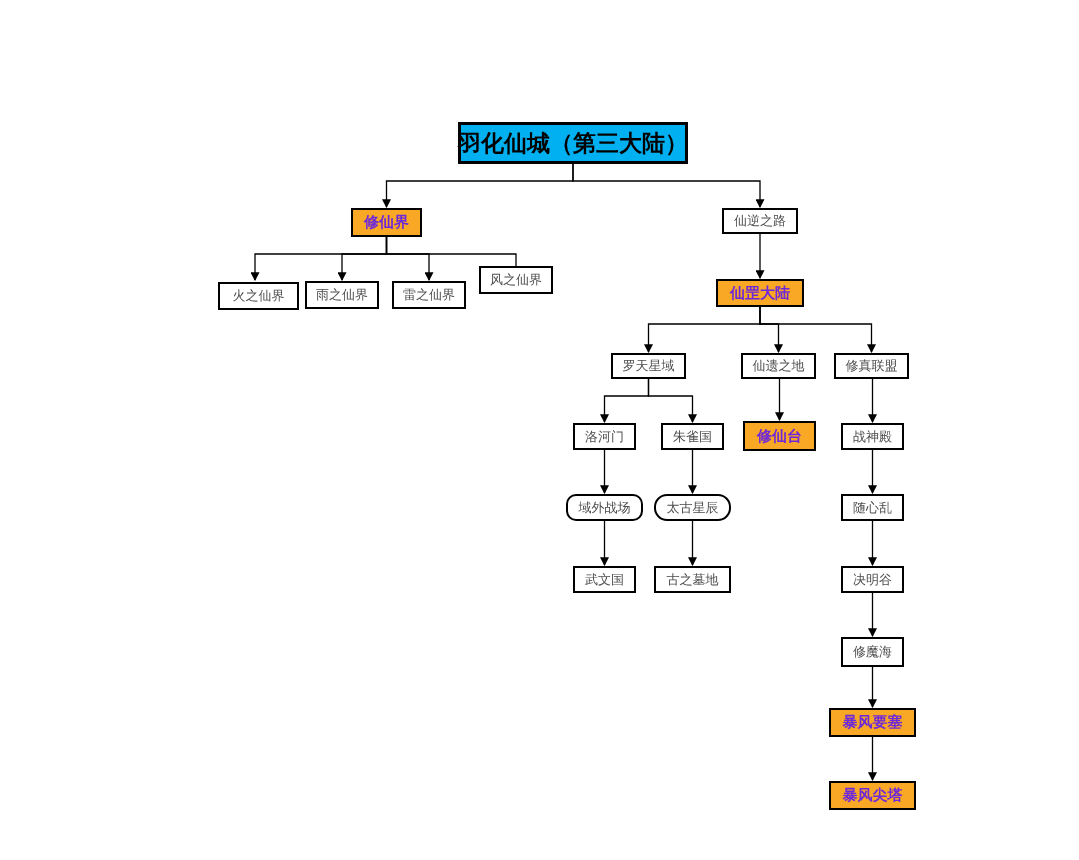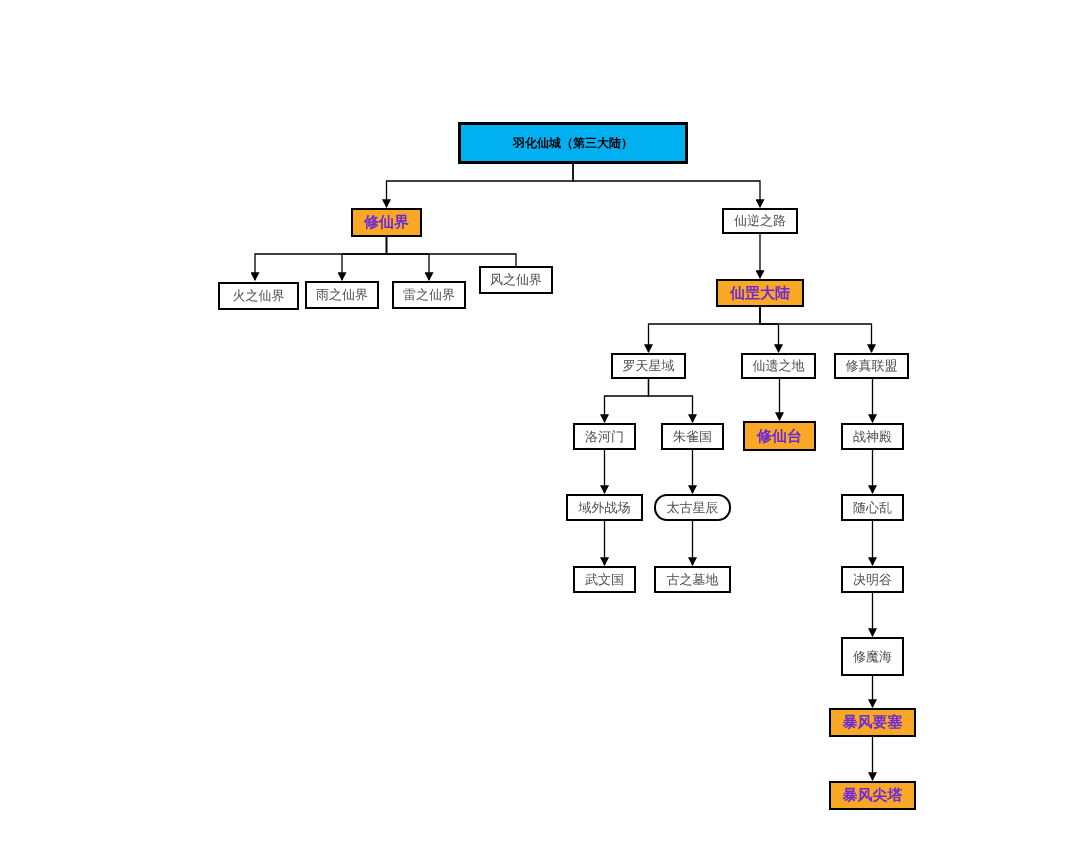--- a/index.html
+++ b/index.html
@@ -44,21 +44,21 @@
   .node.highlight {
     background: var(--highlight-fill, #f9a825);
     font-weight: bold;
     font-size: 15px;
     color: #6d28d9;
   }
   .node.root {
     background: var(--root-fill, #00b0f0);
     border-width: 3px;
     font-weight: bold;
-    font-size: 12px;
+    font-size: 23px;
     color: #000000;
   }
 </style>
 </head>
 <body>
 
 <div class="canvas">
   <svg class="edges" id="edges" viewBox="0 0 1079 860">
     <defs>
       <marker id="arrow" markerUnits="userSpaceOnUse" markerWidth="9" markerHeight="9" viewBox="0 0 8 8" refX="7" refY="4" orient="auto">
@@ -128,39 +128,39 @@
       </div>
       <div class="node normal" style="left: 661px; top: 423px; width: 63px; height: 27px;">
         <span>朱雀国</span>
       </div>
       <div class="node highlight" style="left: 743px; top: 421px; width: 73px; height: 30px;">
         <span>修仙台</span>
       </div>
       <div class="node normal" style="left: 841px; top: 423px; width: 63px; height: 27px;">
         <span>战神殿</span>
       </div>
-      <div class="node normal" style="left: 566px; top: 494px; width: 77px; height: 27px;">
+      <div class="node normal" style="left: 566px; top: 494px; width: 77px; height: 27px; border-radius: 10px;">
         <span>域外战场</span>
       </div>
       <div class="node normal" style="left: 654px; top: 494px; width: 77px; height: 27px; border-radius: 13px;">
         <span>太古星辰</span>
       </div>
       <div class="node normal" style="left: 841px; top: 494px; width: 63px; height: 27px;">
         <span>随心乱</span>
       </div>
       <div class="node normal" style="left: 573px; top: 566px; width: 63px; height: 27px;">
         <span>武文国</span>
       </div>
       <div class="node normal" style="left: 654px; top: 566px; width: 77px; height: 27px;">
         <span>古之墓地</span>
       </div>
       <div class="node normal" style="left: 841px; top: 566px; width: 63px; height: 27px;">
         <span>决明谷</span>
       </div>
-      <div class="node normal" style="left: 841px; top: 637px; width: 63px; height: 39px;">
+      <div class="node normal" style="left: 841px; top: 637px; width: 63px; height: 30px;">
         <span>修魔海</span>
       </div>
       <div class="node highlight" style="left: 829px; top: 708px; width: 87px; height: 29px;">
         <span>暴风要塞</span>
       </div>
       <div class="node highlight" style="left: 829px; top: 781px; width: 87px; height: 29px;">
         <span>暴风尖塔</span>
       </div>
     </div>
 </div>

